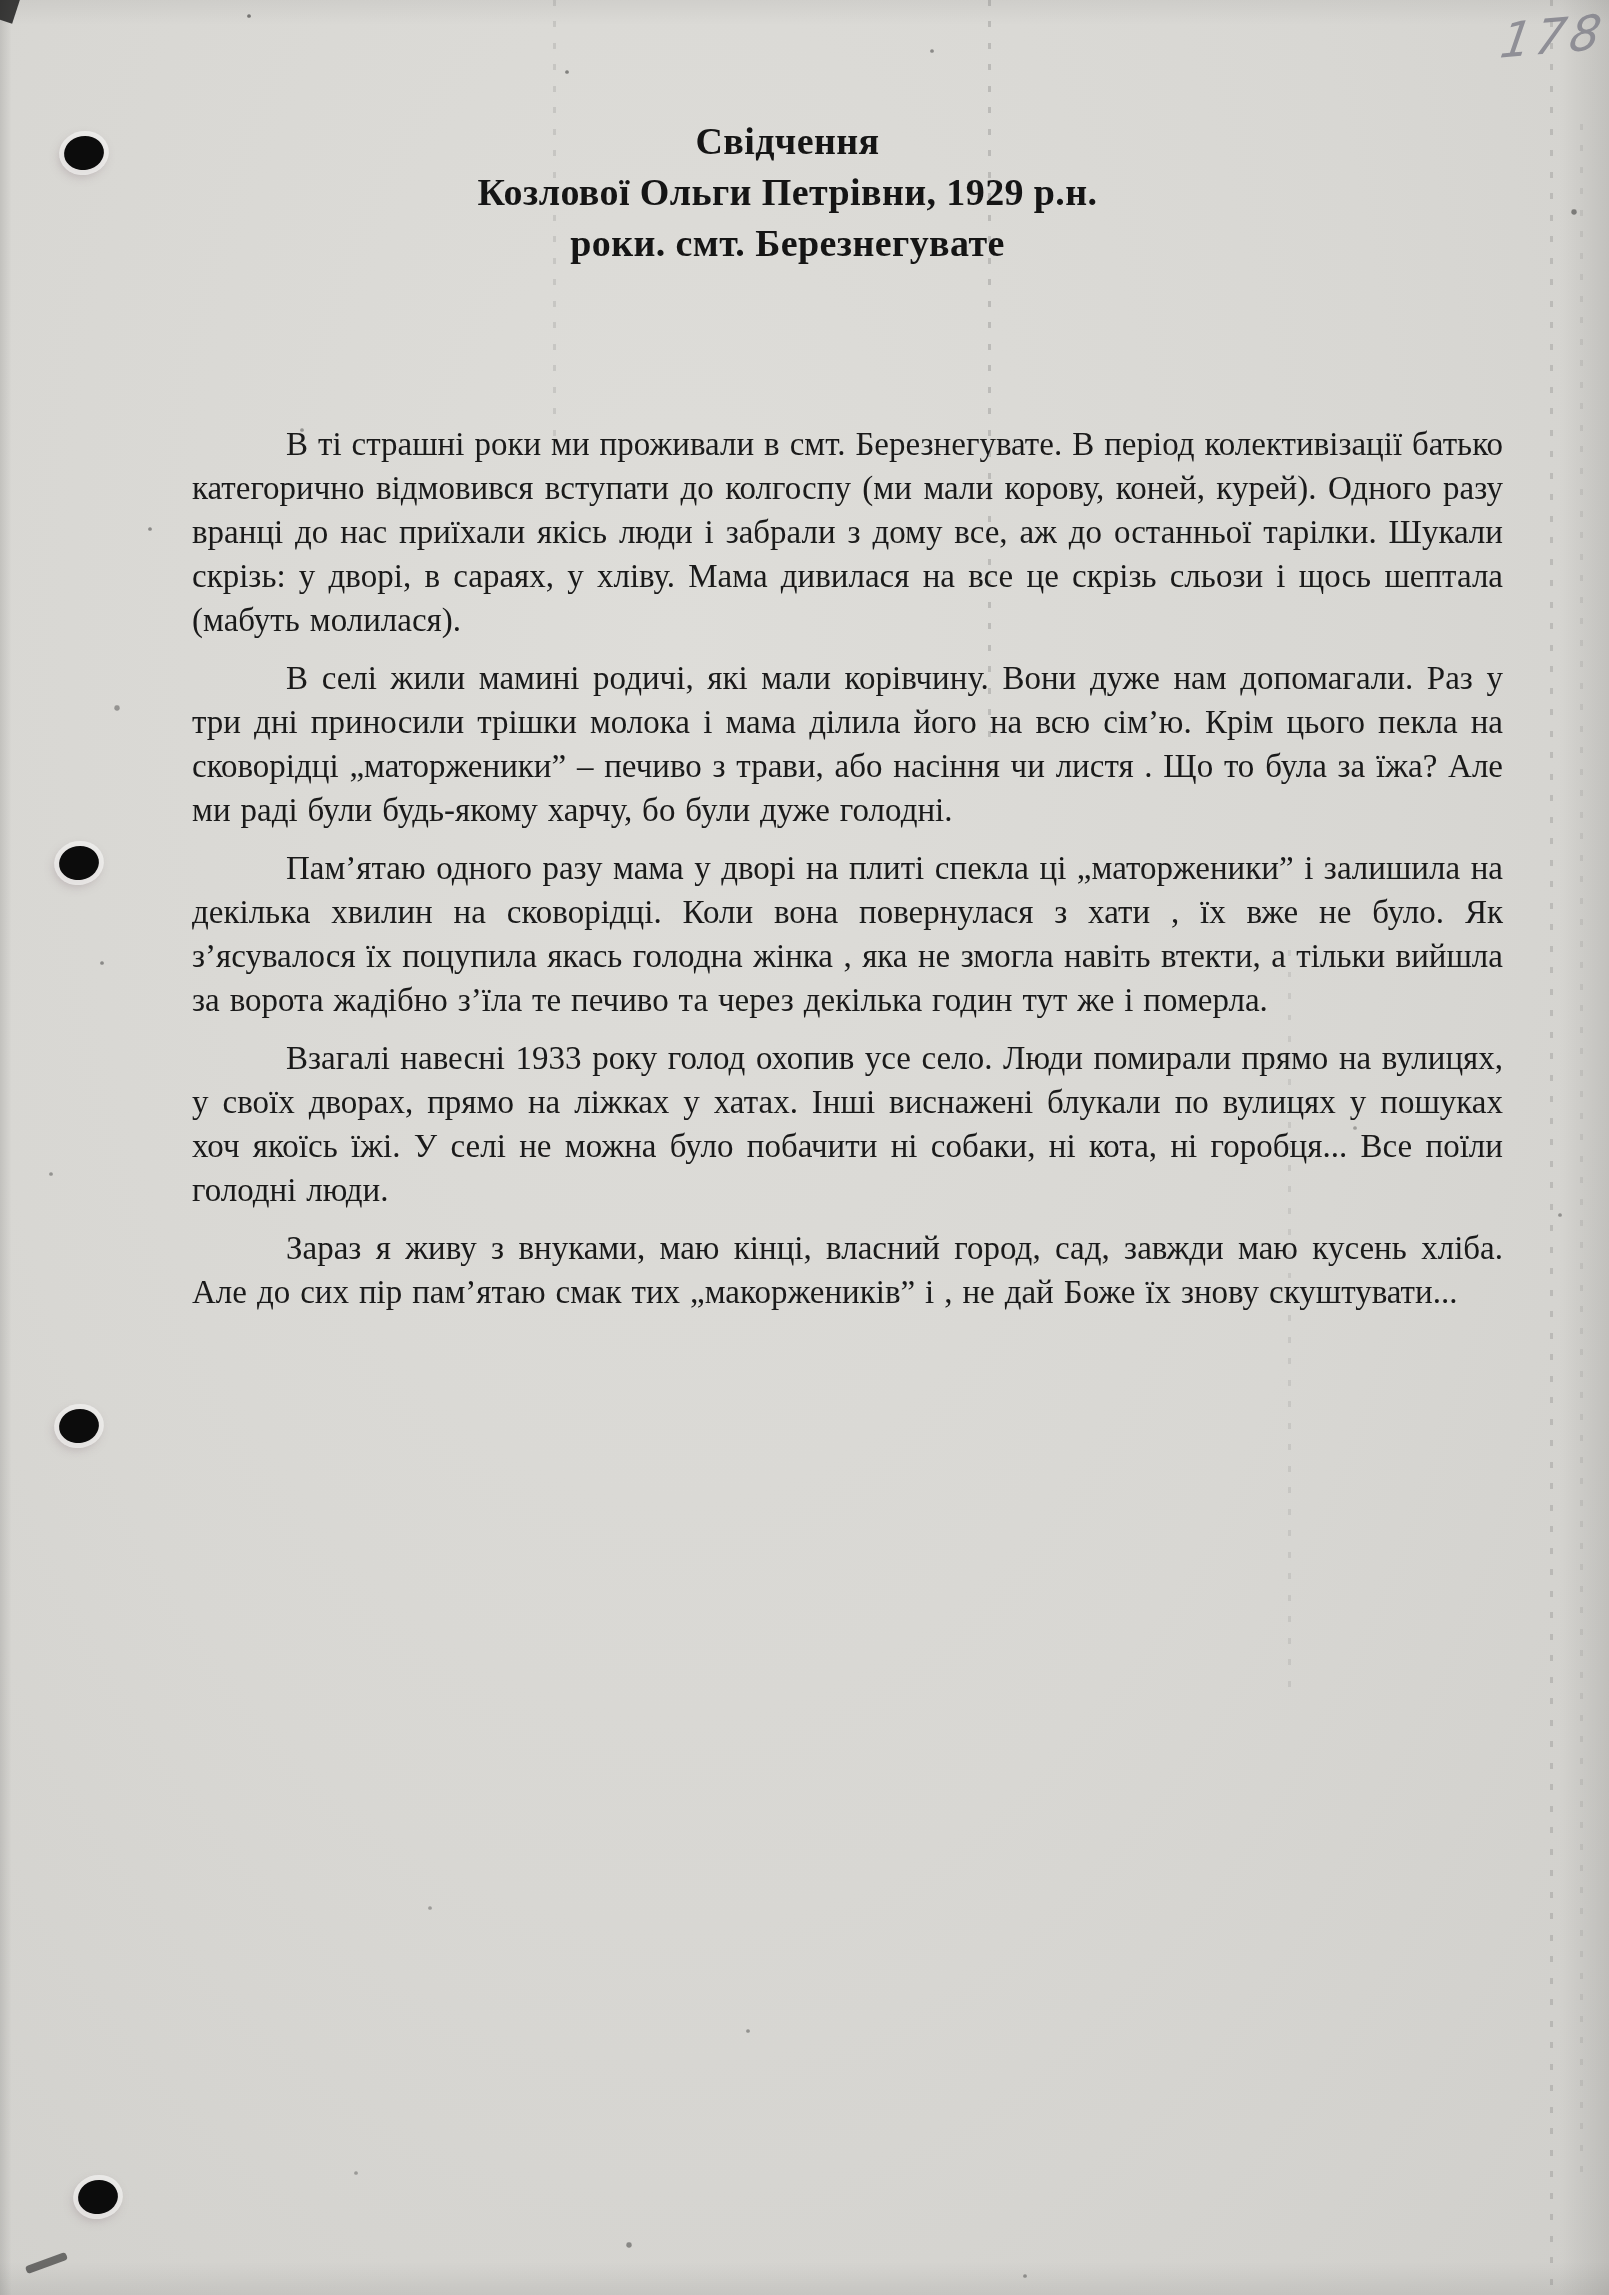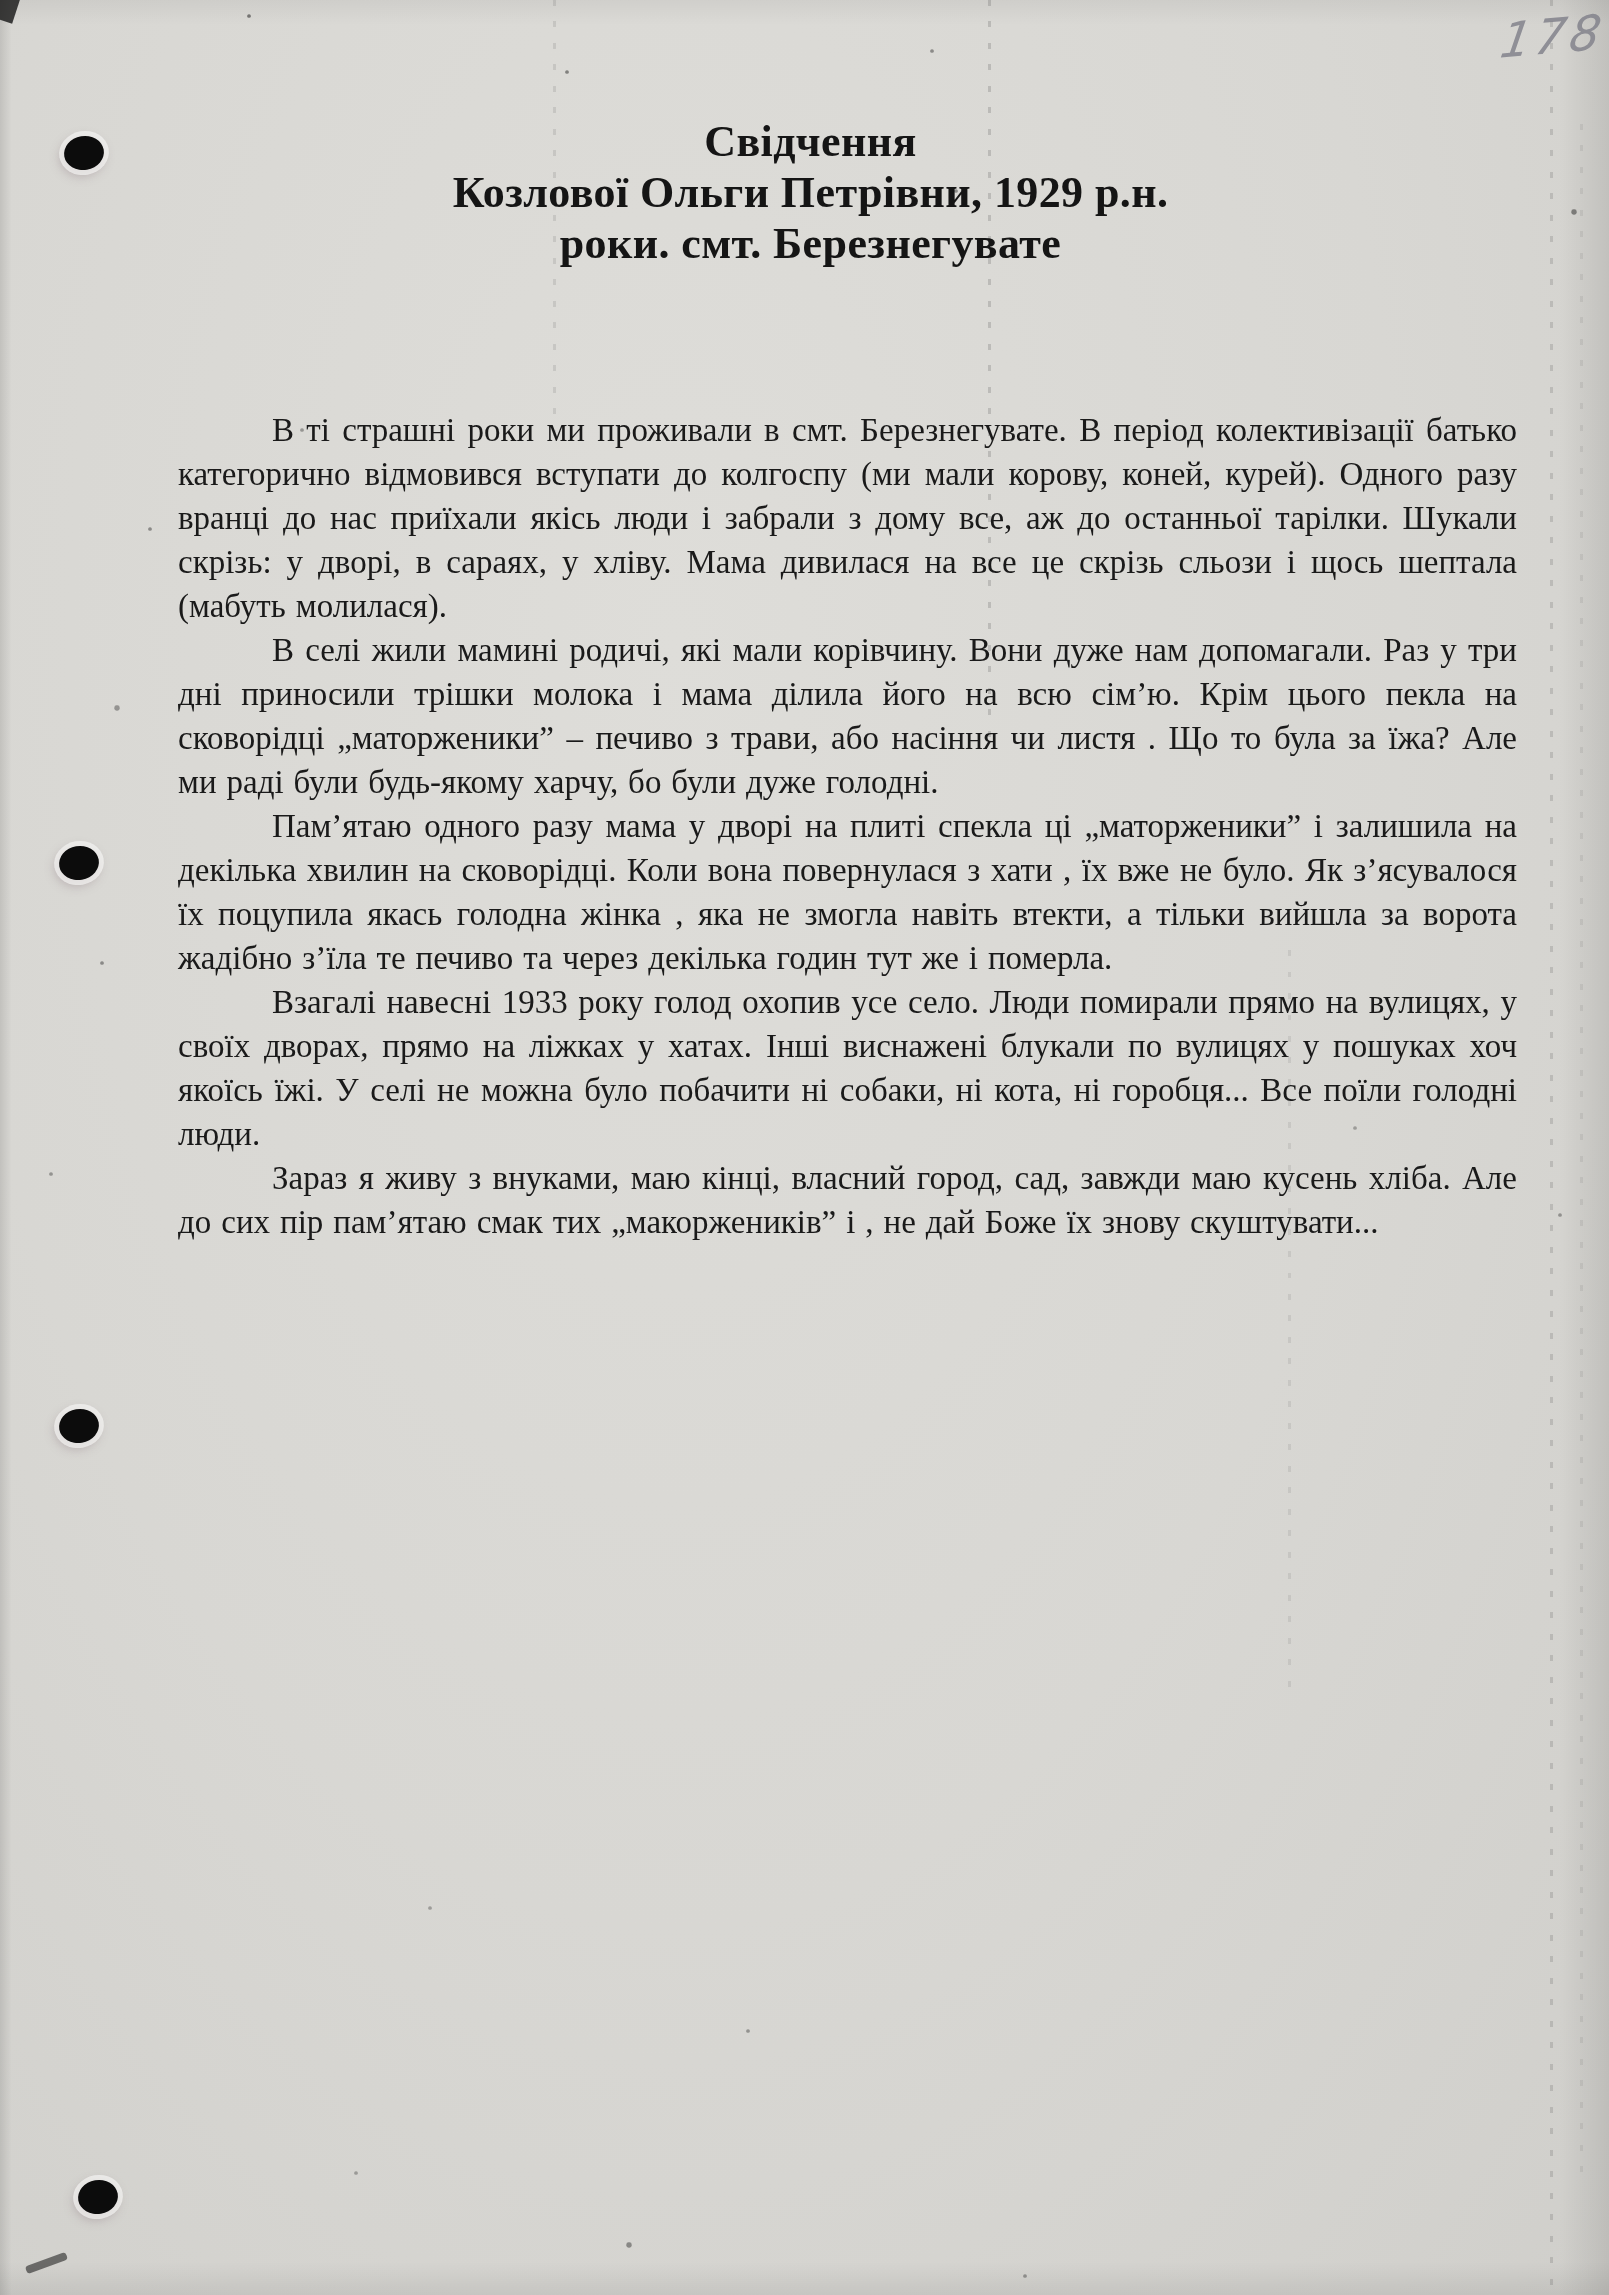--- a/index.html
+++ b/index.html
@@ -89,41 +89,41 @@
     font-size: 48px;
     letter-spacing: 4.1px;
     color: #83838c;
     transform: rotate(-5deg) skewX(-14deg);
     opacity: 0.85;
   }
 
   
   .doc-title {
     position: absolute;
-    left: 125px; top: 116px;
+    left: 102px; top: 116px;
     width: 1371px;
     text-align: center;
     font-weight: bold;
-    font-size: 44px;
+    font-size: 38px;
     line-height: 51px;
     letter-spacing: 0.4px;
     color: #151515;
   }
   .doc-body {
     position: absolute;
     left: 178px; top: 408px;
     width: 1339px;
     font-size: 33px;
     line-height: 44px;
     text-align: justify;
     color: #1a1a1a;
     word-spacing: 1.7px;
   }
   .doc-body p {
-    margin: 0;
+    margin: 14px;
     text-indent: 94px;
   }
 </style>
 </head>
 <body>
 
 <div class="page">
 
   <div class="crease crease-a"></div>
   <div class="crease crease-b"></div>

